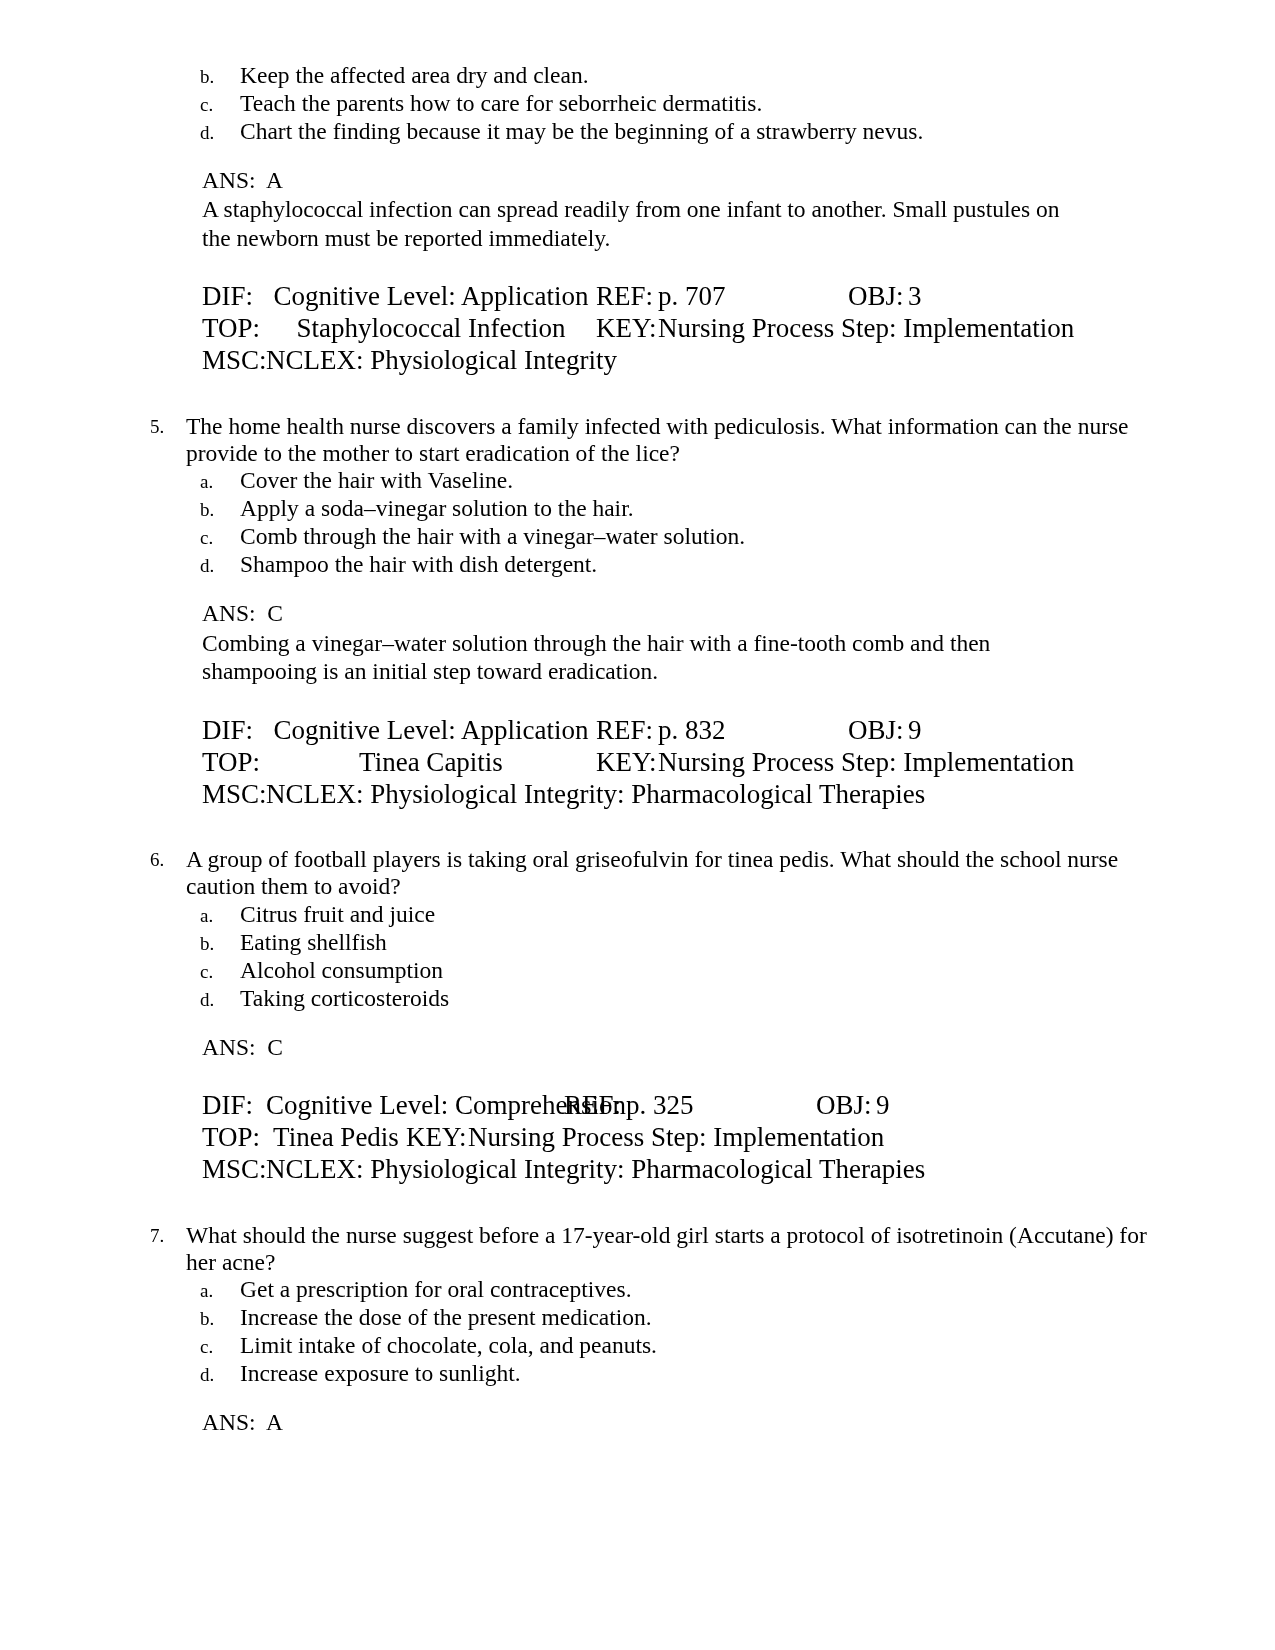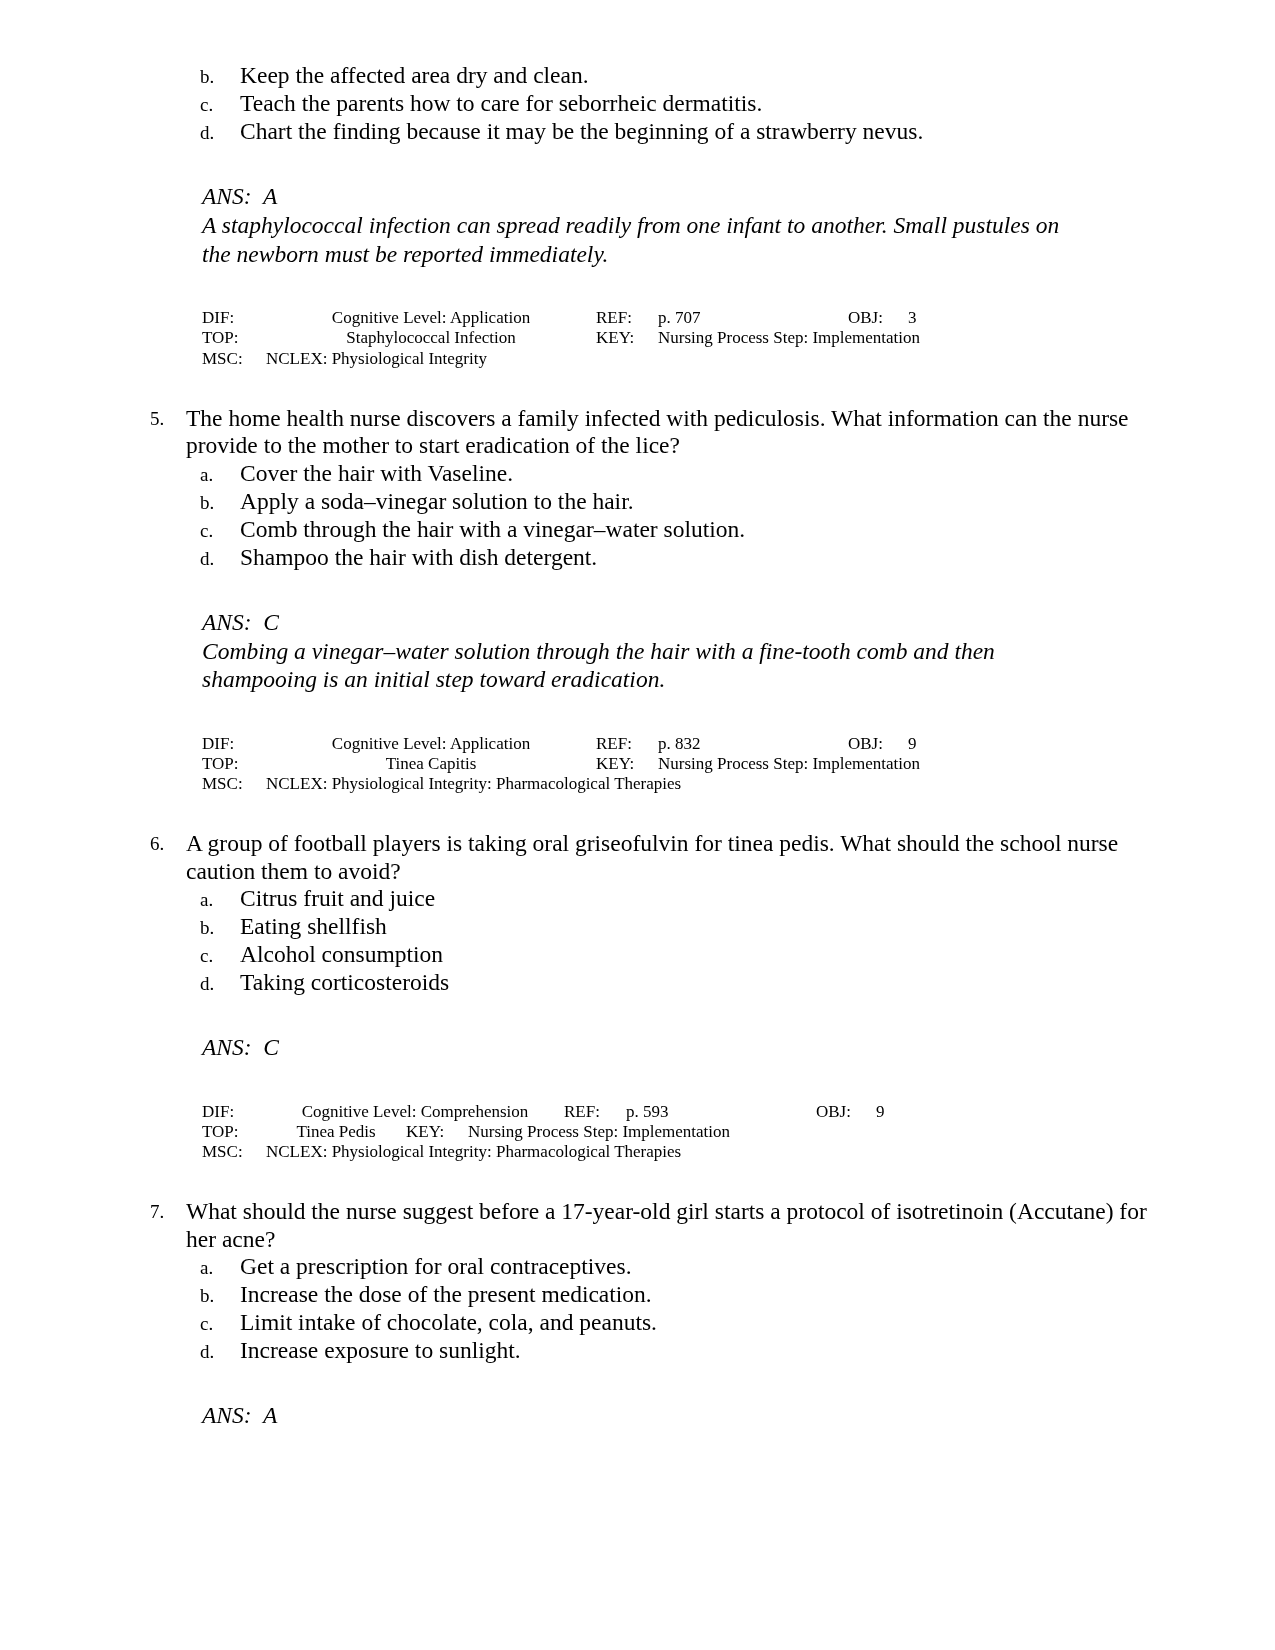--- a/index.html
+++ b/index.html
@@ -62,38 +62,37 @@
     width: 40px;
     margin-left: 50px;
     font-size: 19px;
     padding-top: 4px;
   }
   .option-text {
     flex: 1 1 auto;
   }
   
   .ans-block {
-    margin-top: 36px;
+    margin-top: 20px;
     padding-left: 52px;
     font-size: 23.5px;
     line-height: 1.21;
-    font-style: italic;
   }
   .ans-line {
     white-space: pre;
   }
   .rationale {
     margin-top: 1px;
     max-width: 890px;
   }
   
   .meta-block {
-    margin-top: 40px;
+    margin-top: 28px;
     padding-left: 52px;
-    font-size: 17px;
+    font-size: 27px;
     line-height: 1.19;
   }
   .meta-row {
     display: flex;
     align-items: baseline;
     white-space: pre;
   }
   .meta-label {
     flex: 0 0 auto;
     width: 64px;
@@ -243,21 +242,21 @@
       </li>
     </ul>
     <div class="ans-block">
       <div class="ans-line"><span>ANS:</span><span>  </span><span>C</span></div>
     </div>
     <div class="meta-block">
       <div class="meta-row">
         <span class="meta-label">DIF:</span>
         <span class="meta-val" style="width:298px;">Cognitive Level: Comprehension</span>
         <span class="meta-label2">REF:</span>
-        <span class="meta-val2">p. 593</span>
+        <span class="meta-val2">p. 325</span>
         <span class="meta-label3">OBJ:</span>
         <span class="meta-val3">9</span>
       </div>
       <div class="meta-row">
         <span class="meta-label">TOP:</span>
         <span class="meta-val" style="width:140px;">Tinea Pedis</span>
         <span class="meta-label2">KEY:</span>
         <span class="meta-wide">Nursing Process Step: Implementation</span>
       </div>
       <div class="meta-row">

